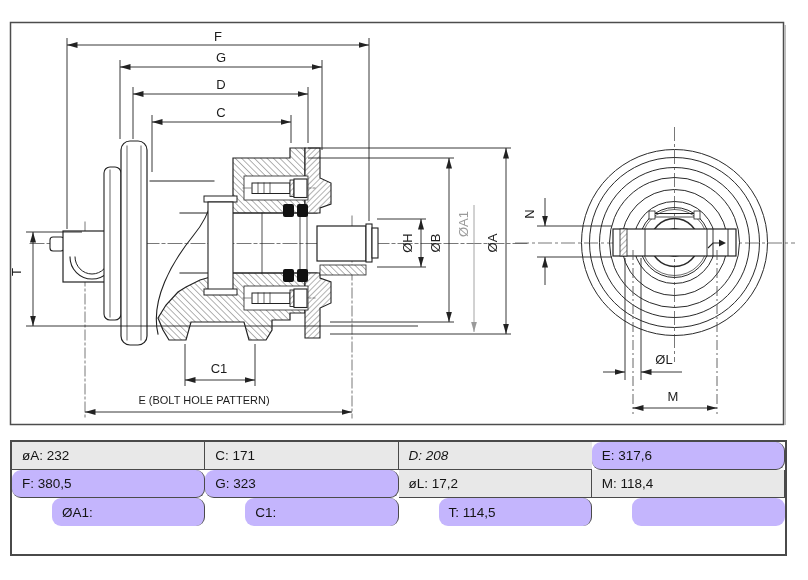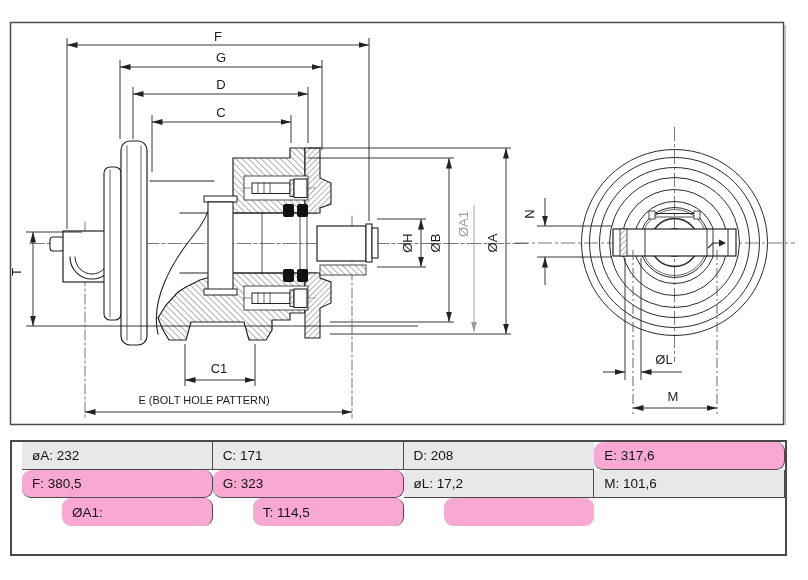--- a/index.html
+++ b/index.html
@@ -5,28 +5,28 @@
   html,body{margin:0;padding:0;background:#ffffff;width:808px;height:580px;overflow:hidden;
     font-family:"Liberation Sans", sans-serif;}
   .stage{position:relative;width:808px;height:580px;background:#fff;}
   svg text{font-family:"Liberation Sans", sans-serif;fill:#1c1c1c;}
   .dimlbl{font-size:13px;}
   .dimlbl-sm{font-size:11px;}
   .dimlbl-gray{fill:#9a9a9a;}
   
   .spec-table{position:absolute;left:10px;top:440px;width:777px;height:116px;
     display:grid;grid-template-columns:1fr 1fr 1fr 1fr;grid-template-rows:repeat(4,1fr);
-    border:2px solid #4a4a4a;box-sizing:border-box;background:#fff;padding-left:10px;}
+    border:2px solid #4a4a4a;box-sizing:border-box;background:#fff;}
   .spec-cell{border-right:1px solid #4a4a4a;border-bottom:1px solid #4a4a4a;
     display:flex;align-items:center;padding-left:10px;font-size:13.5px;color:#141414;
     white-space:nowrap;overflow:hidden;}
-  .spec-cell.last-col{border-right:none;}
+  .spec-cell.last-col{border-right:none;font-style:italic;}
   .spec-cell.last-row{border-bottom:none;margin-left:40px;}
   .row-shaded{background:#e8e8e8;}
-  .row-plain{background:#f9a8d4;border-radius:9px;}
+  .row-plain{background:#c4b5fd;border-radius:9px;}
 </style>
 </head>
 <body>
 
 <div class="stage">
 
   <svg width="808" height="438" viewBox="0 0 808 438">
     <defs>
       <pattern id="h1" width="4.5" height="4.5" patternUnits="userSpaceOnUse" patternTransform="rotate(-45)">
         <rect width="4.5" height="4.5" fill="#ffffff"></rect>
@@ -235,20 +235,21 @@
   <div class="spec-table">
     <div class="spec-cell row-shaded">øA: 232</div>
     <div class="spec-cell row-shaded">C: 171</div>
     <div class="spec-cell row-shaded last-col">D: 208</div>
 
     <div class="spec-cell row-plain">E: 317,6</div>
     <div class="spec-cell row-plain">F: 380,5</div>
     <div class="spec-cell row-plain">G: 323</div>
 
     <div class="spec-cell row-shaded">øL: 17,2</div>
-    <div class="spec-cell row-shaded">M: 101,6</div>
+    <div class="spec-cell row-shaded">M: 118,4</div>
 
     <div class="spec-cell row-plain last-row">ØA1:</div>
+    <div class="spec-cell row-plain last-row">C1:</div>
     <div class="spec-cell row-plain last-row">T: 114,5</div>
     <div class="spec-cell row-plain last-row last-col"></div>
   </div>
 
 </div>
 
 </body></html>

